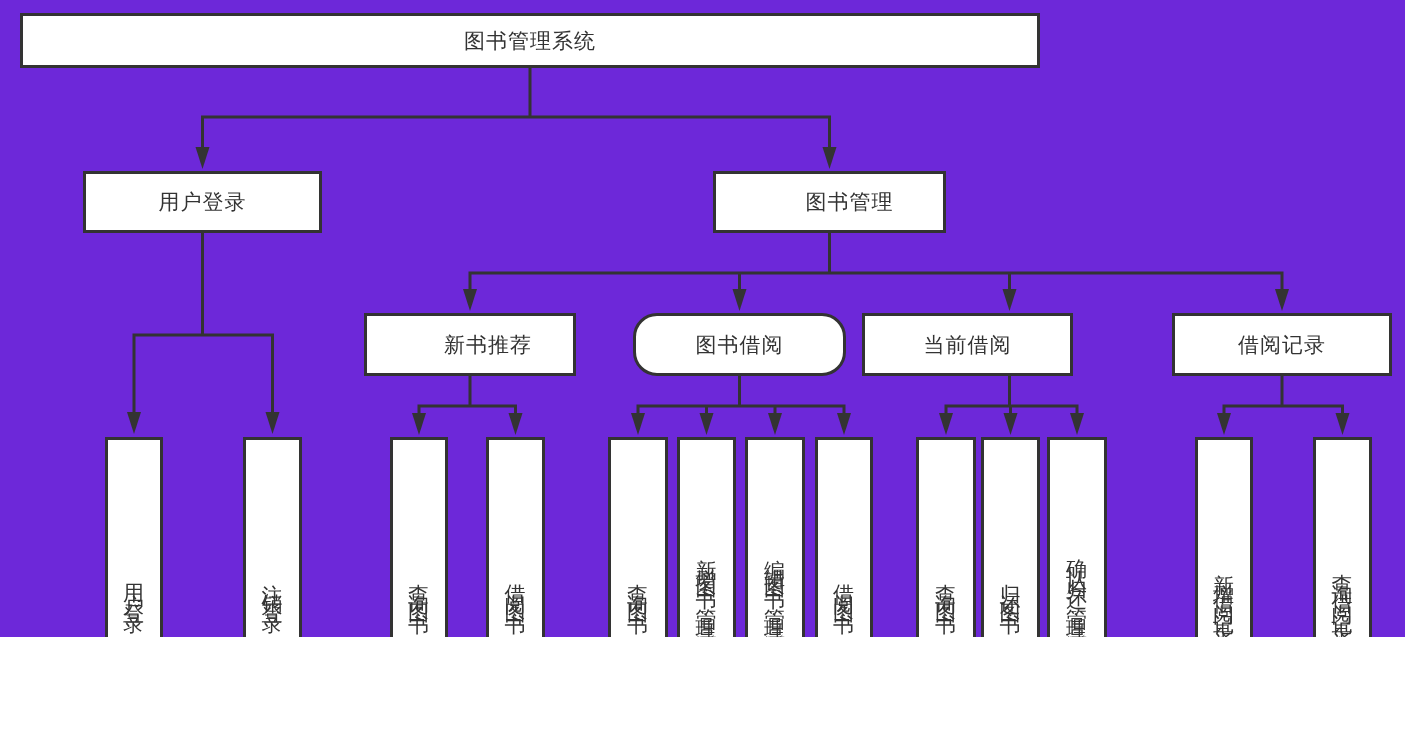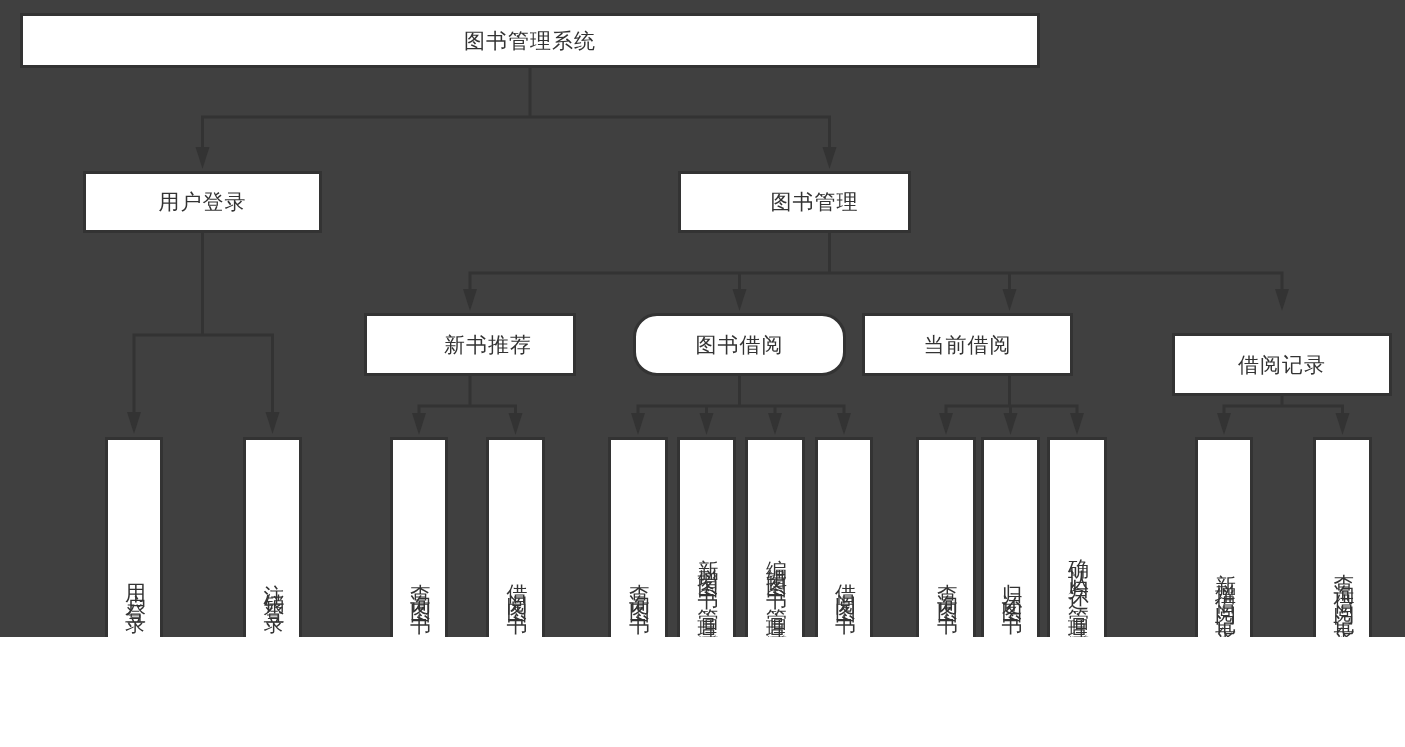--- a/index.html
+++ b/index.html
@@ -1,21 +1,21 @@
 <!DOCTYPE html>
 <html><head>
 <meta charset="utf-8">
 <style>
   html, body { margin: 0; padding: 0; background: #ffffff; }
   #canvas {
     position: relative;
     width: 1405px;
     height: 637px;
-    background: #404040;
-    font-family: Liberation Mono, monospace;
+    background: #6d28d9;
+    font-family: Liberation Sans, sans-serif;
     overflow: hidden;
   }
   #connectors {
     position: absolute;
     left: 0; top: 0;
     width: 1405px; height: 747px;
     z-index: 1;
   }
   .node {
     position: absolute;
@@ -90,26 +90,26 @@
       <polygon points="1003.5,413 1017.5,413 1010.5,435"></polygon>
       <polygon points="1070,413 1084,413 1077,435"></polygon>
       <polygon points="1217,413 1231,413 1224,435"></polygon>
       <polygon points="1335.5,413 1349.5,413 1342.5,435"></polygon>
     </g>
   </svg>
 
   <div class="node" style="left:20px; top:13px; width:1020px; height:55px;">图书管理系统</div>
 
   <div class="node" style="left:83px; top:171px; width:239px; height:62px;">用户登录</div>
-  <div class="node" style="left:678px; top:171px; width:233px; height:62px;padding-left:40px;">图书管理</div>
+  <div class="node" style="left:713px; top:171px; width:233px; height:62px;padding-left:40px;">图书管理</div>
 
   <div class="node" style="left:364px; top:313px; width:212px; height:63px;padding-left:36px;">新书推荐</div>
   <div class="node" style="left:633px; top:313px; width:213px; height:63px;border-radius:24px;">图书借阅</div>
   <div class="node" style="left:862px; top:313px; width:211px; height:63px;">当前借阅</div>
-  <div class="node" style="left:1172px; top:313px; width:220px; height:63px;margin-top:20px;">借阅记录</div>
+  <div class="node" style="left:1172px; top:313px; width:220px; height:63px;">借阅记录</div>
 
   <div class="node leaf" style="left:105px; top:437px; width:58px; height:300px;">用户登录</div>
   <div class="node leaf" style="left:243px; top:437px; width:59px; height:300px;">注销登录</div>
 
   <div class="node leaf" style="left:390px; top:437px; width:58px; height:300px;">查询图书</div>
   <div class="node leaf" style="left:486px; top:437px; width:59px; height:300px;">借阅图书</div>
 
   <div class="node leaf" style="left:608px; top:437px; width:60px; height:300px;">查询图书</div>
   <div class="node leaf" style="left:677px; top:437px; width:59px; height:300px;">新增图书（管理员）</div>
   <div class="node leaf" style="left:745px; top:437px; width:60px; height:300px;">编辑图书（管理员）</div>

